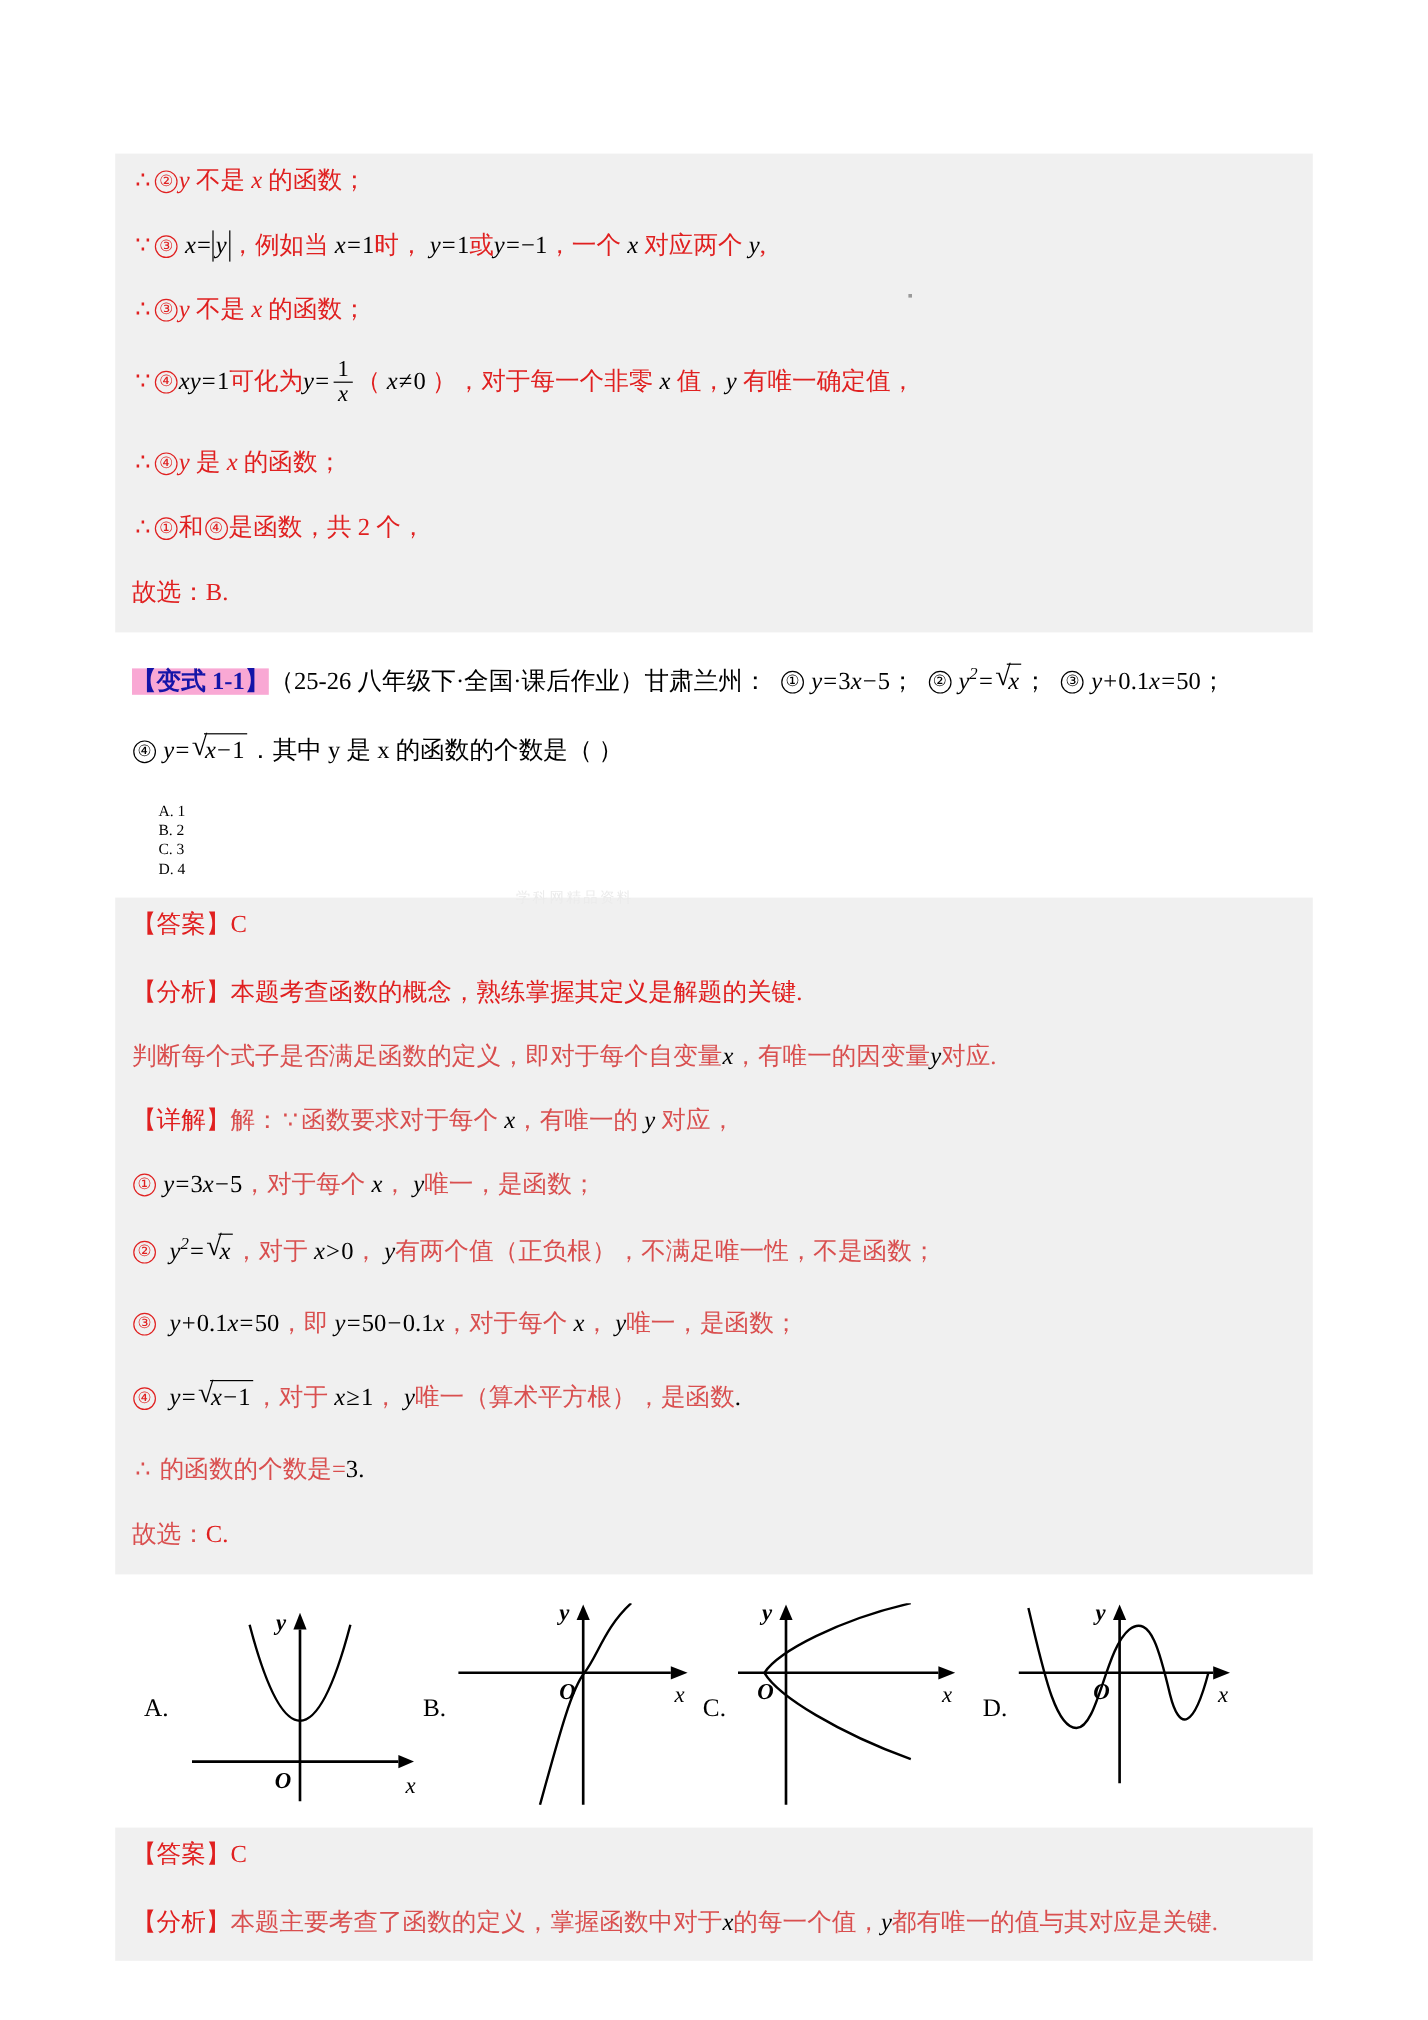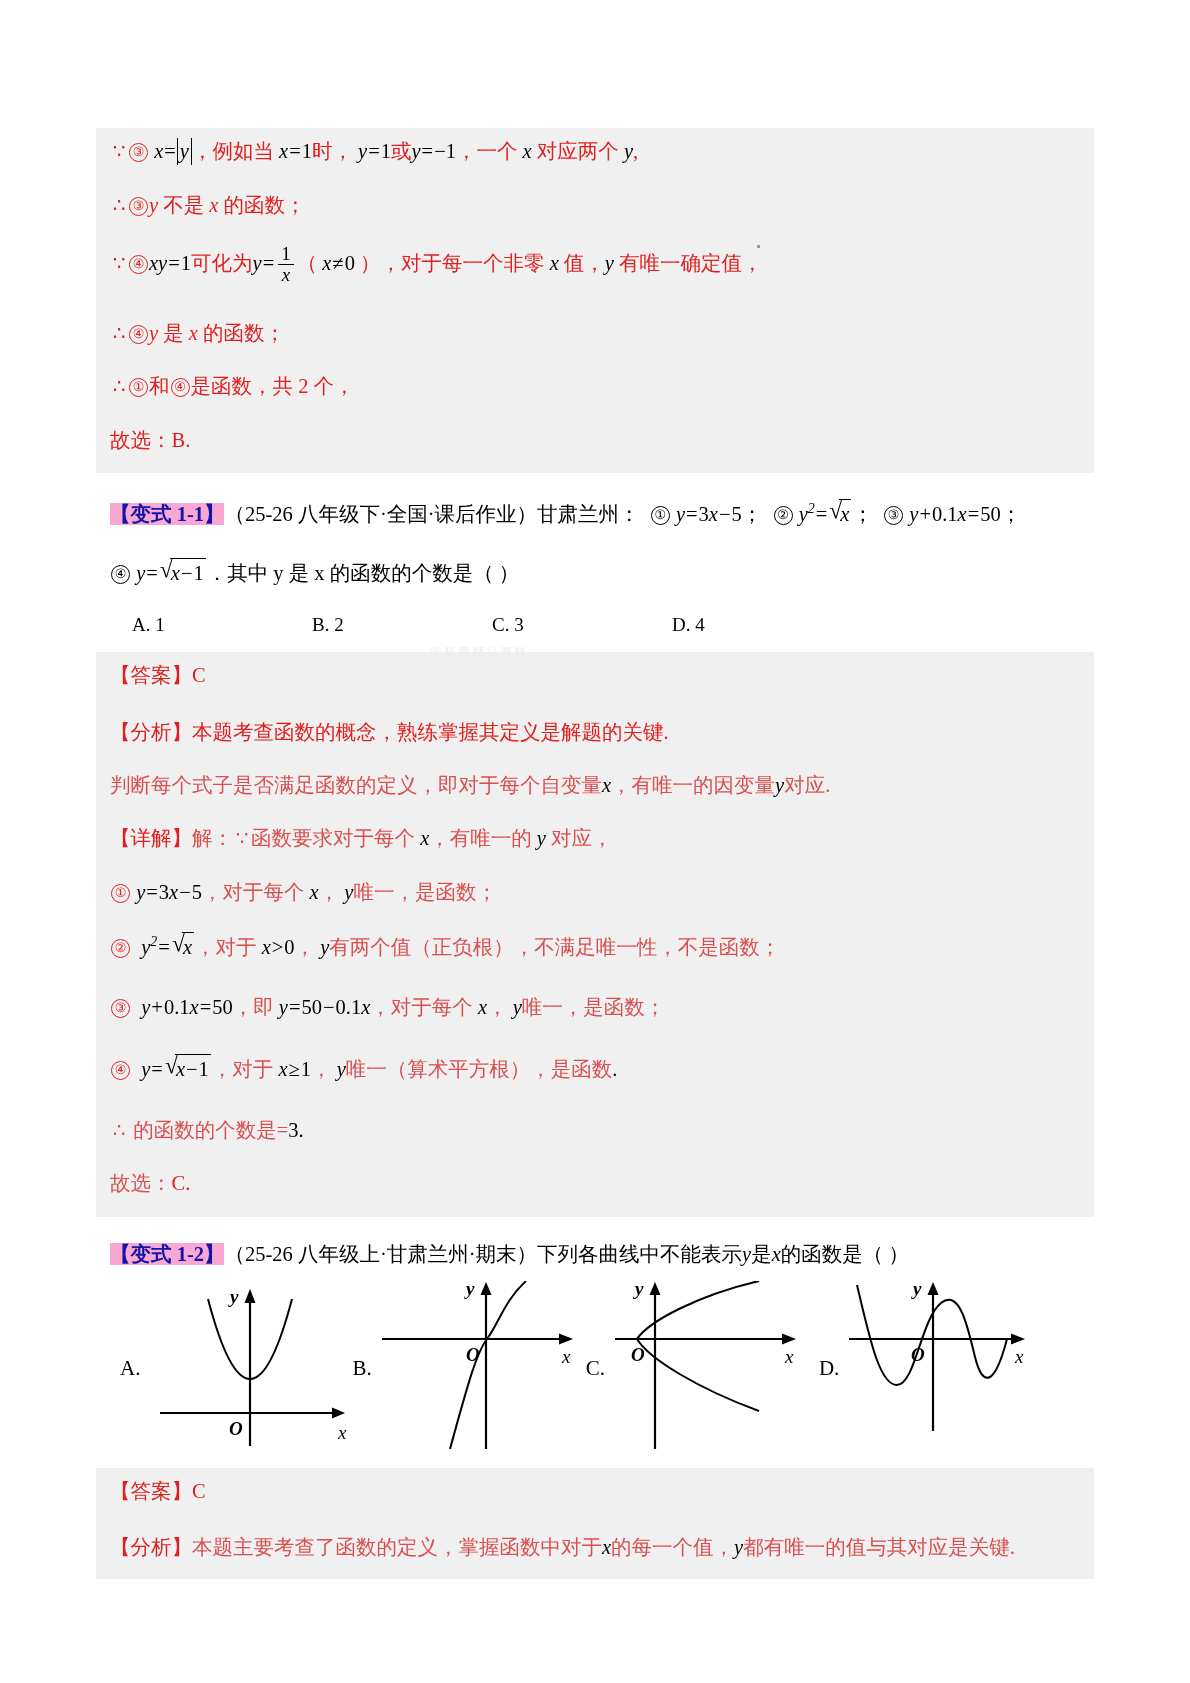--- a/index.html
+++ b/index.html
@@ -116,23 +116,24 @@
   .vhead { font-size: 20.5px; line-height: 1.3; white-space: nowrap; margin: 0; }
   .vtag {
     color: #1414a8;
     font-weight: bold;
   }
   .vtag .hl { background: #f9a8d4; }
 
   
   .options {
     display: flex;
-    font-size: 19px;
+    font-size: 13px;
     margin: 22px 0 16px 0;
     padding-left: 22px;
+    flex-direction: column;
   }
   .options .opt { width: 180px; }
 
   
   .wm {
     position: absolute;
     font-size: 12px;
     color: #ebebeb;
     letter-spacing: 2px;
     white-space: nowrap;
@@ -151,20 +152,23 @@
 </style>
 </head>
 <body>
 
 <div class="page">
 
   <div class="topdot"></div>
 
   <div class="shade" style="margin-top:128px;">
 
+    <div class="ln red">
+      <span class="sym3">∴</span><span class="circnum">②</span><span class="mi">y</span> 不是 <span class="mi">x</span> 的函数；
+    </div>
 
     <div class="ln">
       <span class="red"><span class="sym3">∵</span><span class="circnum">③</span></span><span class="blk mi">&nbsp;x</span><span class="blk op">=</span><span class="blk abs mi">y</span><span class="red">，例如当 </span><span class="blk mi">x</span><span class="blk op">=</span><span class="blk mn">1</span><span class="red">时，</span>&nbsp;<span class="blk mi">y</span><span class="blk op">=</span><span class="blk mn">1</span><span class="red">或</span><span class="blk mi">y</span><span class="blk op">=</span><span class="blk mn">−1</span><span class="red">，一个 </span><span class="blk mi">x</span><span class="red"> 对应两个 </span><span class="blk mi">y</span><span class="red">,</span>
     </div>
 
     <div class="ln red">
       <span class="sym3">∴</span><span class="circnum">③</span><span class="mi">y</span> 不是 <span class="mi">x</span> 的函数；
     </div>
 
     <div class="ln" style="margin-bottom:34px;">
@@ -245,23 +249,20 @@
       <span class="sym3">∴</span>&nbsp;<span>的函数的个数是=</span><span class="blk mn">3</span><span class="blk">.</span>
     </div>
 
     <div class="ln redm">
       <span>故选：</span><span class="blk" style="color:#e02020;">C.</span>
     </div>
   </div>
 
   <div class="plain" style="margin-top:24px;">
 
-    <div class="vhead" style="margin-bottom:6px;">
-      <span class="vtag"><span class="hl">【<b>变式</b> 1-2】</span></span><span>（25-26 八年级上·甘肃兰州·期末）</span><span>下列各曲线中不能表示</span><span class="mi">y</span><span>是</span><span class="mi">x</span><span>的函数是（  ）</span>
-    </div>
 
     <div class="figrow">
 
       <div class="figcell">
         <span class="figlabel">A.</span>
         <svg class="figsvg" width="210" height="175" viewBox="0 0 210 175">
 
           <line x1="18" y1="132" x2="190" y2="132" stroke="#000" stroke-width="2.2"></line>
           <polygon points="190,126.5 203,132 190,137.5" fill="#000"></polygon>
 

